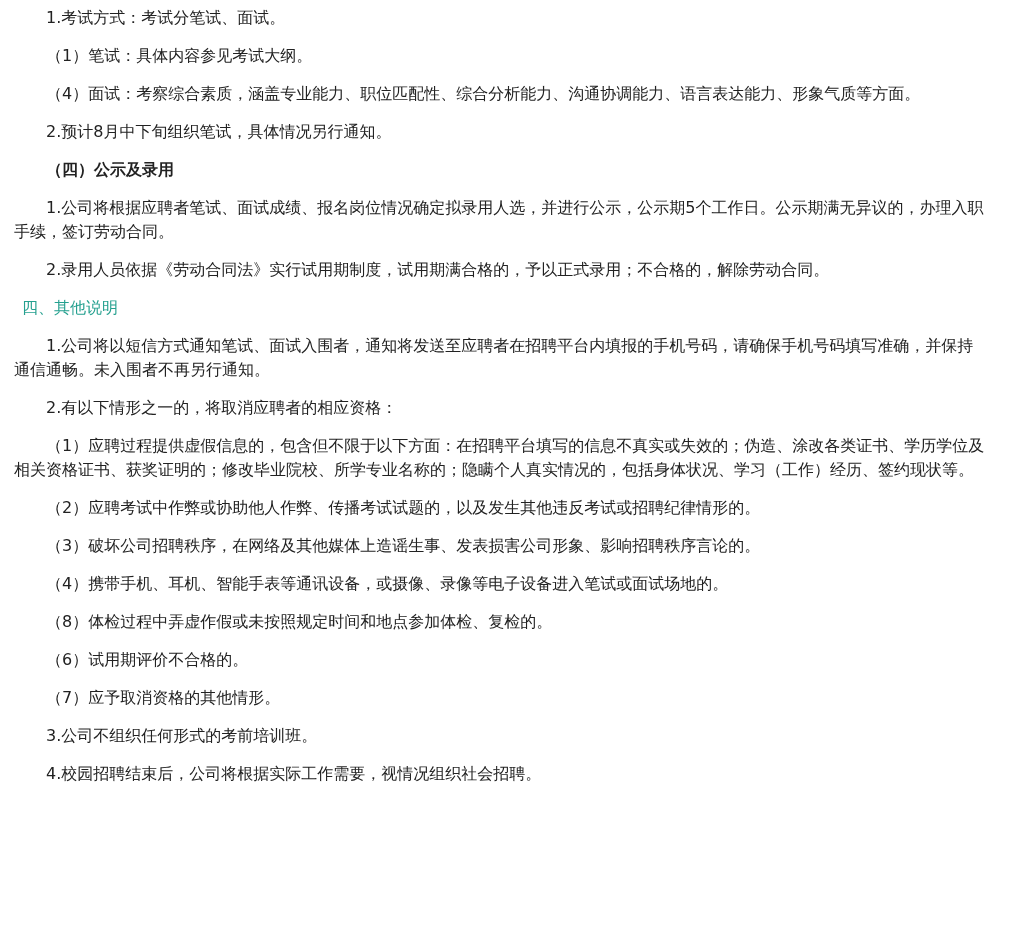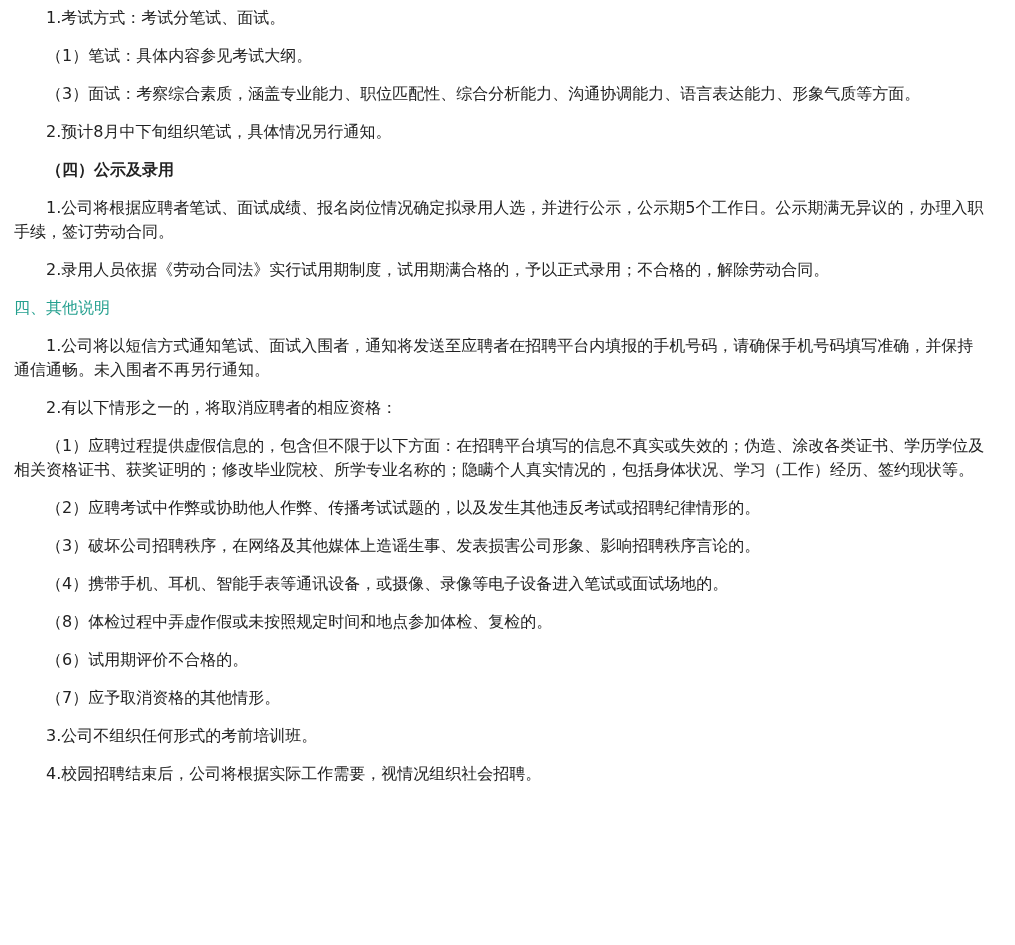--- a/index.html
+++ b/index.html
@@ -22,33 +22,33 @@
     .p {
       margin: 0 16px 14px 0;
       line-height: 24px;
       text-indent: 2em;
       word-break: break-all;
     }
     .p.bold {
       font-weight: bold;
     }
     .heading {
-      margin: 0 0 14px 0;
+      margin: 0 0 14px 8px;
       line-height: 24px;
       color: #2aa198;
       color: #25a08f;
     }
   </style>
 </head>
 <body>
 
 <div class="doc">
   <p class="p">1.考试方式：考试分笔试、面试。</p>
   <p class="p">（1）笔试：具体内容参见考试大纲。</p>
-  <p class="p">（3）面试：考察综合素质，涵盖专业能力、职位匹配性、综合分析能力、沟通协调能力、语言表达能力、形象气质等方面。</p>
+  <p class="p">（4）面试：考察综合素质，涵盖专业能力、职位匹配性、综合分析能力、沟通协调能力、语言表达能力、形象气质等方面。</p>
   <p class="p">2.预计8月中下旬组织笔试，具体情况另行通知。</p>
   <p class="p bold">（四）公示及录用</p>
   <p class="p">1.公司将根据应聘者笔试、面试成绩、报名岗位情况确定拟录用人选，并进行公示，公示期5个工作日。公示期满无异议的，办理入职手续，签订劳动合同。</p>
   <p class="p">2.录用人员依据《劳动合同法》实行试用期制度，试用期满合格的，予以正式录用；不合格的，解除劳动合同。</p>
   <p class="heading" style="color: rgb(37, 160, 143);">四、其他说明</p>
   <p class="p">1.公司将以短信方式通知笔试、面试入围者，通知将发送至应聘者在招聘平台内填报的手机号码，请确保手机号码填写准确，并保持通信通畅。未入围者不再另行通知。</p>
   <p class="p">2.有以下情形之一的，将取消应聘者的相应资格：</p>
   <p class="p">（1）应聘过程提供虚假信息的，包含但不限于以下方面：在招聘平台填写的信息不真实或失效的；伪造、涂改各类证书、学历学位及相关资格证书、获奖证明的；修改毕业院校、所学专业名称的；隐瞒个人真实情况的，包括身体状况、学习（工作）经历、签约现状等。</p>
   <p class="p">（2）应聘考试中作弊或协助他人作弊、传播考试试题的，以及发生其他违反考试或招聘纪律情形的。</p>
   <p class="p">（3）破坏公司招聘秩序，在网络及其他媒体上造谣生事、发表损害公司形象、影响招聘秩序言论的。</p>

